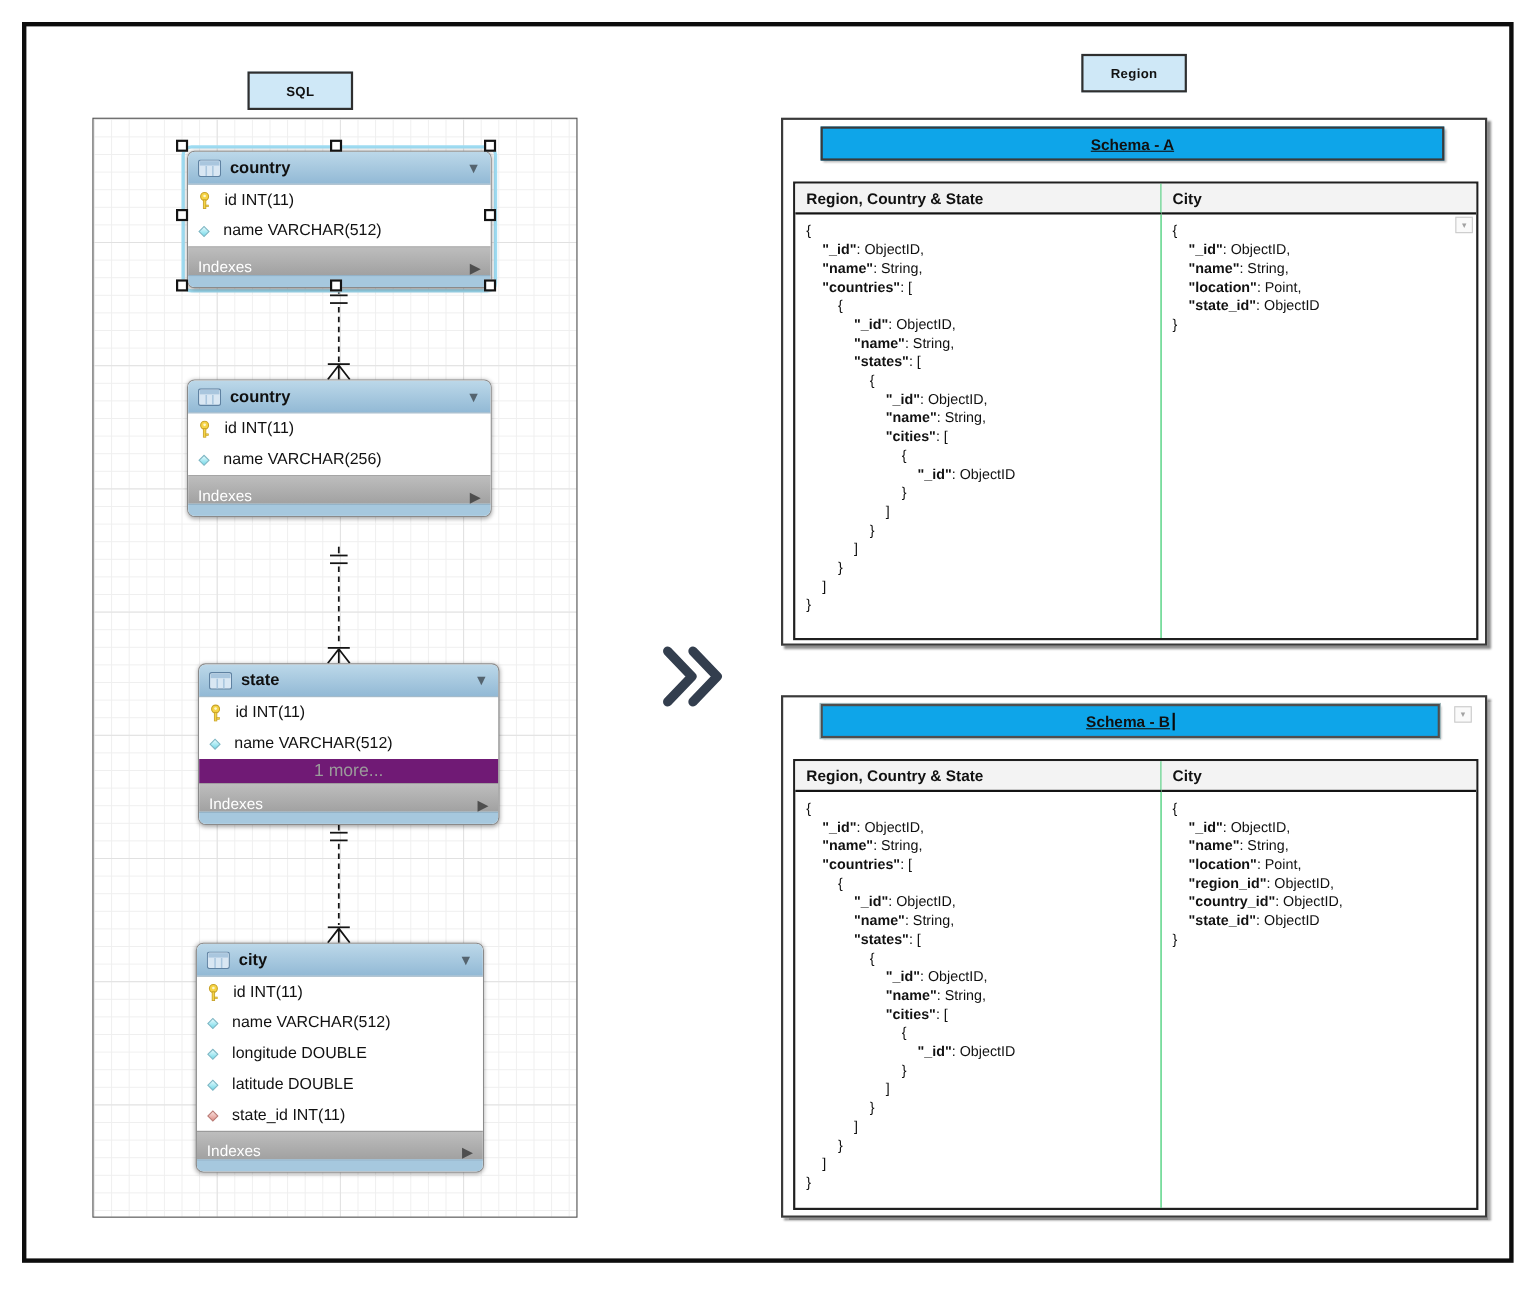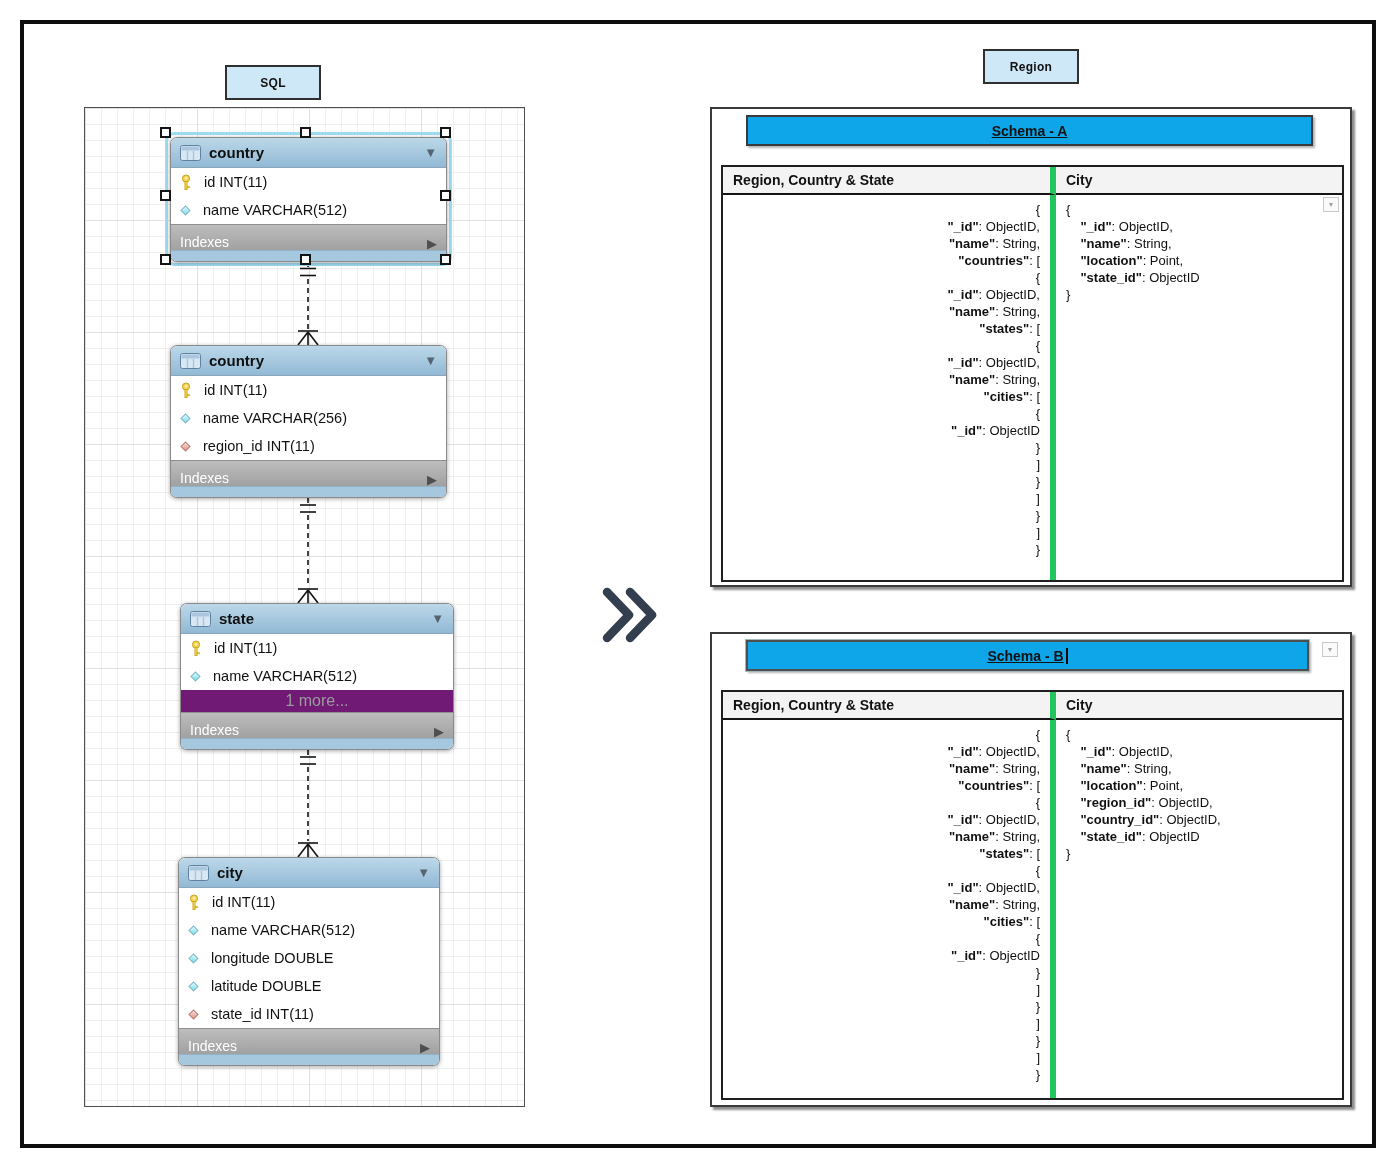--- a/index.html
+++ b/index.html
@@ -73,21 +73,21 @@
   #panel-a .panel-title { left:34px; width:567px; }
   #panel-b .panel-title { left:34px; width:563px; border-color:#4e4e4e; outline:1px solid #9fb6ba; }
   .text-cursor { display:inline-block; width:2px; height:16px; background:#0a0a0a; margin-left:2px; }
 
   .schema-table { position:absolute; left:9px; border:2px solid #1f1f1f; background:#fff;
     display:grid; grid-template-columns:333px 1fr; }
   #panel-a .schema-table { top:56px; width:623px; height:417px; grid-template-rows:28px 1fr; }
   #panel-b .schema-table { top:56px; width:623px; height:410px; grid-template-rows:28px 1fr; }
   .sch-head { background:#f3f3f3; border-bottom:2px solid #141414; display:flex; align-items:center;
     padding:0 10px; font-size:14px; font-weight:bold; }
-  .sch-col1 { border-right:6px solid #22c55e;text-align:right; }
+  .sch-col1 { border-right:1px solid #22c55e; }
   .code { white-space:pre; font-size:13px; line-height:17px; padding:6px 10px; overflow:hidden; position:relative; }
   .code b { font-weight:bold; }
 
   .mini-dd { position:absolute; width:16px; height:15px; background:#fafafa; border:1px solid #c9c9c9;
     color:#a2a2a2; font-size:8px; display:flex; align-items:center; justify-content:center; z-index:4; }
   #dd-a { left:611px; top:88px; }
   #dd-b { right:12px; top:8px; }
 
   svg.inline-icon { display:block; flex:none; }
 </style>
@@ -209,26 +209,20 @@
     <svg class="inline-icon" width="12" height="16" viewBox="0 0 12 16">
         <use href="#sym-key"></use>
       </svg>
     <span>id INT(11)</span>
   </div>
   <div class="erd-row">
     <svg class="inline-icon" width="11" height="11" viewBox="0 0 11 11">
         <use href="#sym-diamond" fill="url(#gcyan)" stroke="#7fb7c4"></use>
       </svg>
     <span>name VARCHAR(256)</span>
-  </div>
-  <div class="erd-row">
-    <svg class="inline-icon" width="11" height="11" viewBox="0 0 11 11">
-        <use href="#sym-diamond" fill="url(#gred)" stroke="#b97a74"></use>
-      </svg>
-    <span>region_id INT(11)</span>
   </div>
   <div class="erd-indexes">
     <span>Indexes</span>
     <span class="idx-arrow">▶</span>
   </div>
   <div class="erd-footer"></div>
 </div>
 
 <div class="erd-table" id="table-state">
   <div class="erd-header">

